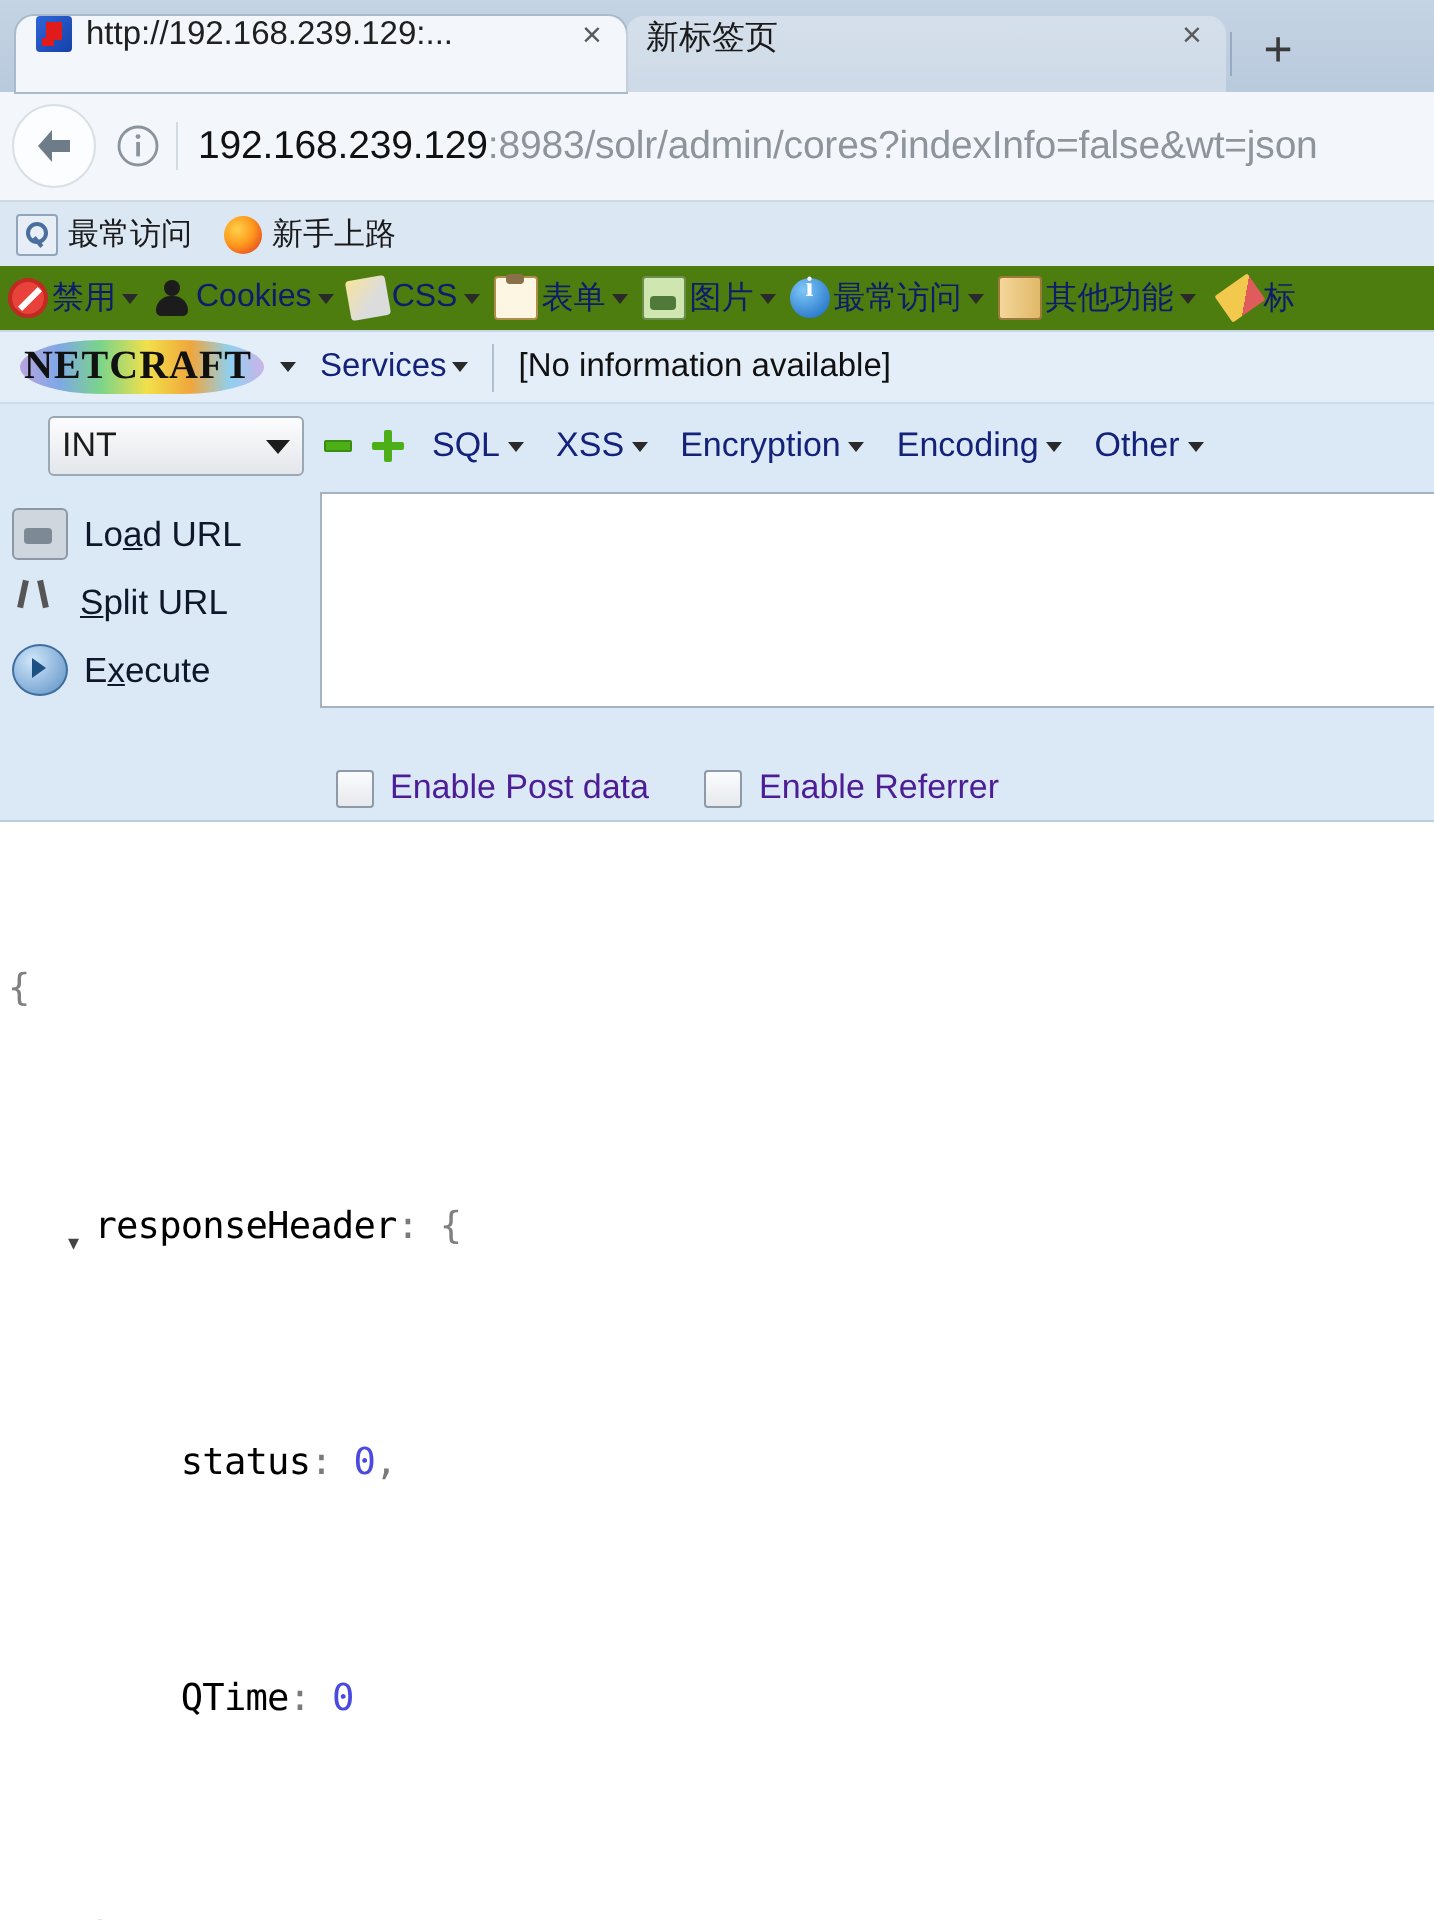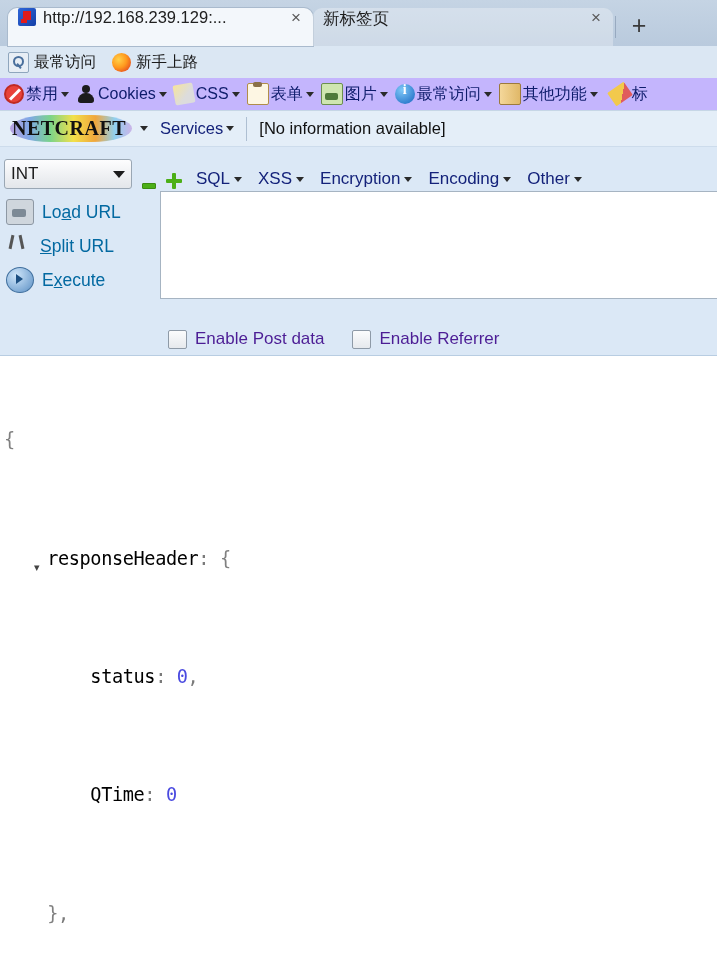--- a/index.html
+++ b/index.html
@@ -176,21 +176,21 @@
     width:2px;height:6px;background:#4a6f9c;transform:rotate(-40deg);
   }
   .ico-firefox {
     border-radius: 50%;
     background: radial-gradient(circle at 35% 35%, #ffd14a 0%, #ff9a1e 45%, #e8541e 80%, #b3341a 100%);
   }
 
   
   .wdtoolbar {
     height: 33px;
-    background: #c4b5fd;
+    background: #4d7c0f;
     display: flex;
     align-items: center;
     padding-left: 4px;
     box-sizing: border-box;
     font-size: 16px;
     color: #14227a;
     overflow: hidden;
     border-bottom: 1px solid #c6d6e6;
   }
   .wd-item { display: flex; align-items: center; margin-right: 7px; white-space: nowrap; }
@@ -251,22 +251,22 @@
   .nc-noinfo { color: #111111; font-size: 16.5px; }
 
   
   .hackbar {
     background: #dbe8f6;
     border-bottom: 1px solid #b8cde2;
   }
   .hb-row1 {
     height: 42px;
     display: flex;
-    align-items: flex-end;
-    padding-left: 4px;
+    align-items: center;
+    padding-left: 24px;
     box-sizing: border-box;
     font-size: 17px;
     color: #14227a;
   }
   .hb-select {
     width: 128px; height: 30px;
     border: 1px solid #9aa7b4;
     border-radius: 3px;
     background: linear-gradient(to bottom,#fdfdfe,#e3e6ea);
     display: flex; align-items: center;
@@ -291,21 +291,21 @@
   .hb-plus:after{content:"";position:absolute;left:0;top:6px;width:16px;height:4px;background:#4caf17;border-radius:1px;}
   .hb-menu { margin-right: 16px; display:flex; align-items:center; color:#14227a; font-size:17px; }
   .hb-menu .cr {
     width:0;height:0;margin-left:4px;
     border-left:4px solid transparent;border-right:4px solid transparent;
     border-top:5px solid #2a2a2a;
   }
 
   .hb-body { display: flex; padding: 2px 0 0 0; }
   .hb-left { width: 160px; flex: 0 0 160px; padding-top: 4px; }
-  .hb-act { display:flex; align-items:center; height: 34px; font-size: 17.5px; color:#0369a1; }
+  .hb-act { display:flex; align-items:center; height: 34px; font-size: 17.5px; color:#0f172a; }
   .hb-act .ico { width:26px;flex:0 0 26px;height:24px;margin:0 8px 0 6px;position:relative; }
   .ic-load { background:#cfd6dd;border:1px solid #8d98a4;border-radius:3px; }
   .ic-load:after{content:"";position:absolute;left:5px;top:9px;width:14px;height:8px;background:#7d8a96;border-radius:2px;}
   .ic-split { }
   .ic-split:before{content:"";position:absolute;left:4px;top:1px;width:3px;height:14px;background:#555;transform:rotate(12deg);}
   .ic-split:after{content:"";position:absolute;left:14px;top:1px;width:3px;height:14px;background:#555;transform:rotate(-12deg);}
   .ic-exec { border-radius:50%; background: radial-gradient(circle at 35% 30%, #cfe6fa, #5b8fc4); border:1px solid #3f6f9e; }
   .ic-exec:after{content:"";position:absolute;left:9px;top:6px;border-left:7px solid #1c4f82;border-top:5px solid transparent;border-bottom:5px solid transparent;}
   .hb-act .txt u { text-decoration: underline; }
 
@@ -361,20 +361,36 @@
       <span class="tab-close">×</span>
     </div>
     <div class="tab inactive">
       <span class="tab-title">新标签页</span>
       <span class="tab-close">×</span>
     </div>
     <div class="tab-sep"></div>
     <div class="newtab">+</div>
   </div>
 
+  <div class="navbar">
+    <div class="backbtn">
+      <svg width="24" height="24" viewBox="0 0 24 24">
+        <path d="M11 4 L4 12 L11 20 L11 15 L20 15 L20 9 L11 9 Z" fill="#6e7b89"></path>
+      </svg>
+    </div>
+    <div class="info-icon">
+      <svg width="26" height="26" viewBox="0 0 26 26">
+        <circle cx="13" cy="13" r="9.5" fill="none" stroke="#8b949d" stroke-width="1.4"></circle>
+        <circle cx="13" cy="8.3" r="1.2" fill="#8b949d"></circle>
+        <rect x="12.1" y="11" width="1.9" height="7.2" fill="#8b949d"></rect>
+      </svg>
+    </div>
+    <div class="urlsep"></div>
+    <div class="urltext"><span class="host">192.168.239.129</span><span>:8983/solr/admin/cores?indexInfo=false&amp;wt=json</span></div>
+  </div>
 
   <div class="bookmarks">
     <div class="bm-item">
       <span class="bm-ico ico-mostvisited"></span>
       <span>最常访问</span>
     </div>
     <div class="bm-item">
       <span class="bm-ico ico-firefox"></span>
       <span>新手上路</span>
     </div>

